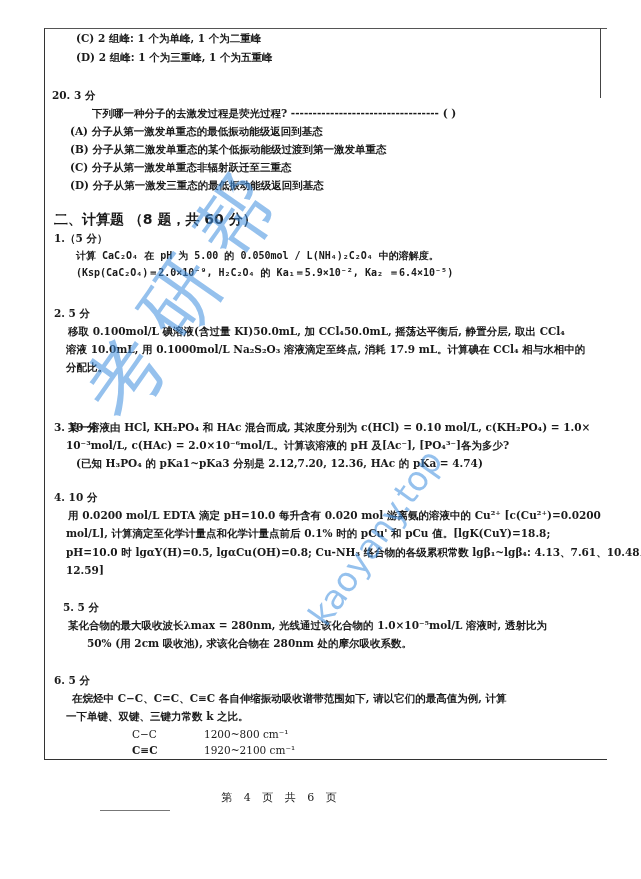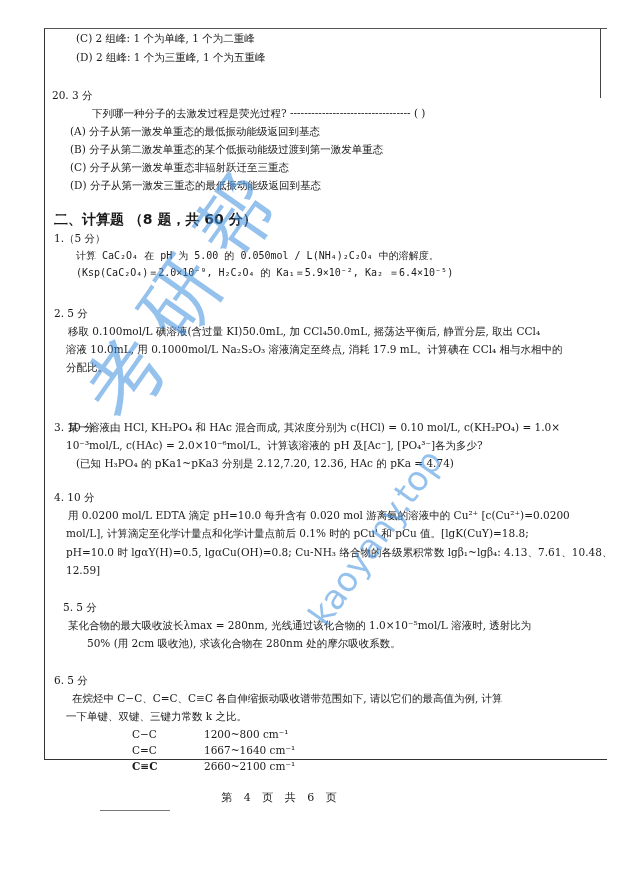--- a/index.html
+++ b/index.html
@@ -1,21 +1,21 @@
 <!DOCTYPE html>
 <html><head>
 <meta charset="utf-8">
 <style>
   html, body { margin: 0; padding: 0; background: #ffffff; }
   body { width: 641px; height: 879px; position: relative; overflow: hidden;
          font-family: "DejaVu Serif", "Liberation Serif", serif; color: #1a1a1a; font-size: 10.5px; }
   .frame { position: absolute; left: 44px; top: 28px; width: 562px; height: 730px;
            border-left: 1.5px solid #333; border-top: 1px solid #555; border-bottom: 1.5px solid #333; }
   .right-edge { position: absolute; left: 600px; top: 28px; width: 0; height: 70px; border-left: 1.5px solid #444; }
-  .line { position: absolute; white-space: nowrap; line-height: 14px; }
+  .line { position: absolute; white-space: nowrap; line-height: 14px; font-weight: bold; }
   .b { font-weight: bold; }
   .sec-title { font-size: 14px; font-weight: bold; font-family: "DejaVu Sans", "Liberation Sans", sans-serif; text-align: center; }
   .footer { position: absolute; top: 790px; left: 0; width: 562px; text-align: center; font-size: 11px; letter-spacing: 4px; }
   .footline { position: absolute; top: 810px; left: 100px; width: 70px; border-top: 1px solid #777; }
   .wm { position: absolute; color: #3f8fe0; opacity: 0.55; font-family: "DejaVu Sans", sans-serif; pointer-events: none; }
   .bond-table { position: absolute; left: 132px; top: 734px; }
   .bond-row { display: flex; height: 16px; line-height: 16px; }
   .bond-name { width: 72px; }
 </style>
 </head>
@@ -63,26 +63,22 @@
 <div class="line" style="left:54px;top:673px;">6.  5 分</div>
 <div class="line" style="left:72px;top:691px;">在烷烃中 C−C、C=C、C≡C 各自伸缩振动吸收谱带范围如下, 请以它们的最高值为例, 计算</div>
 <div class="line" style="left:66px;top:709px;">一下单键、双键、三键力常数 k 之比。</div>
 
 <div class="bond-table" style="top:726px;">
   <div class="bond-row">
     <span class="bond-name">C−C</span>
     <span>1200~800 cm⁻¹</span>
   </div>
   <div class="bond-row">
-    <span class="bond-name">C=C</span>
-    <span>1667~1640 cm⁻¹</span>
-  </div>
-  <div class="bond-row">
     <span class="bond-name b">C≡C</span>
-    <span>2660~2100 cm⁻¹</span>
+    <span>1920~2100 cm⁻¹</span>
   </div>
 </div>
 
 <div class="footer">第 4 页  共 6 页</div>
 <div class="footline"></div>
 
 <div class="wm" style="left:60px;top:380px;font-size:78px;transform:rotate(-55deg);transform-origin:left top;letter-spacing:20px;">考研帮</div>
 <div class="wm" style="left:300px;top:610px;font-size:34px;transform:rotate(-55deg);transform-origin:left top;">kaoyany.top</div>
 
 </body></html>

